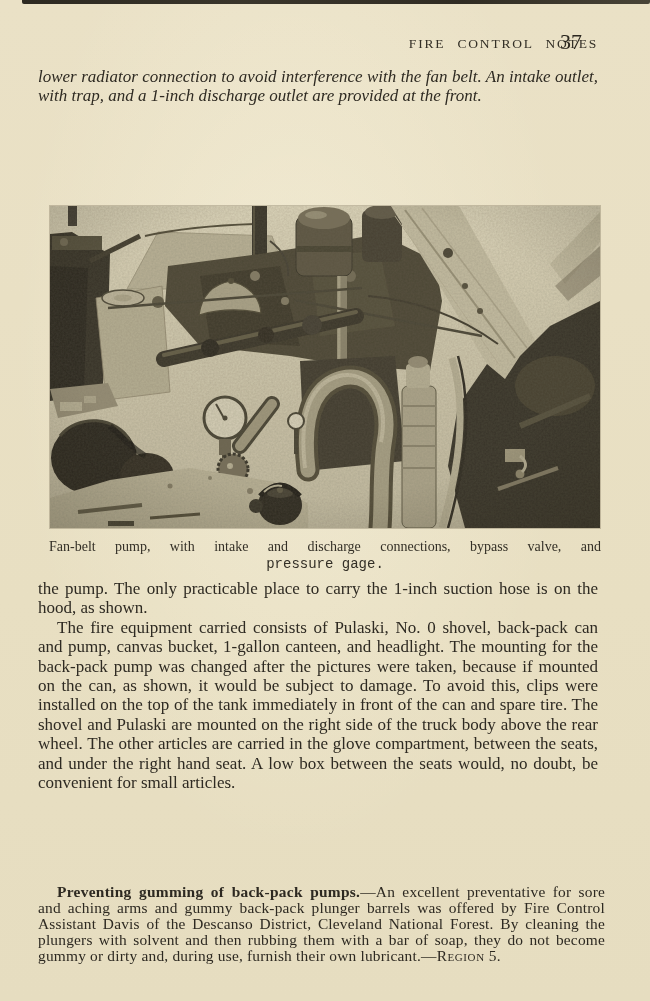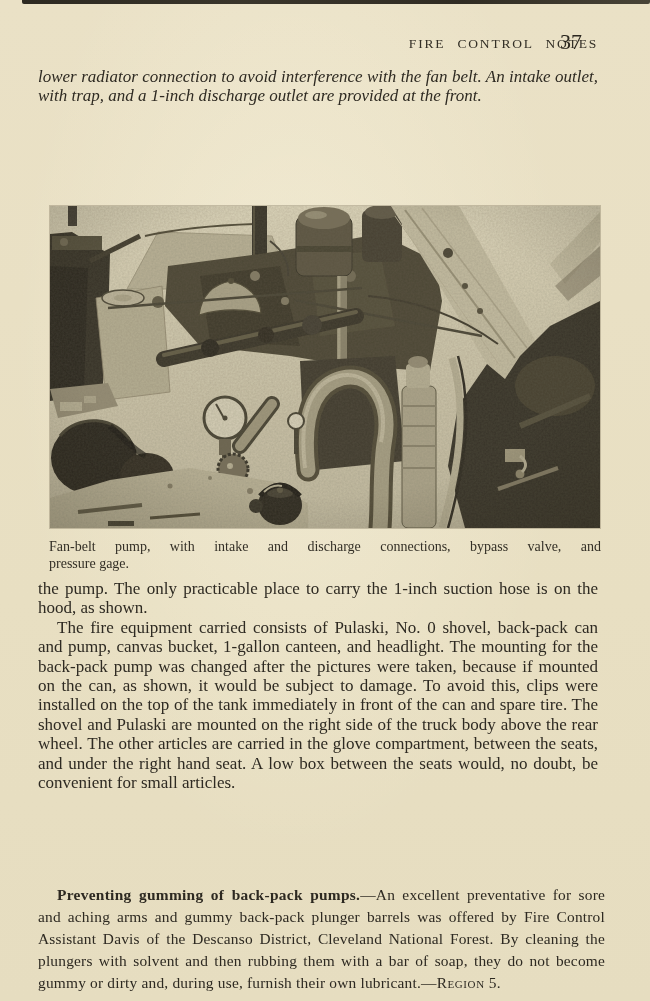--- a/index.html
+++ b/index.html
@@ -39,24 +39,24 @@
   }
   p.indent{text-indent:19px;}
   p.jlast{text-align-last:justify;}
   figure{position:absolute;left:42px;top:198px;margin:8px;width:550px;}
   figure svg{display:block;outline:1px solid rgba(70,60,40,.25);}
   figcaption{margin-top:11px;width:552px;margin-left:-1px;}
   .cap1{
     font-size:14px;line-height:16.5px;color:#332f26;
     text-align:justify;text-align-last:justify;word-spacing:2px;
   }
-  .cap2{font-size:14px;line-height:16.5px;color:#332f26;text-align:left;}
+  .cap2{font-size:14px;line-height:16.5px;color:#332f26;text-align:center;font-family:Liberation Mono, monospace;}
   p.note{
     position:absolute;top:884px;left:38px;width:567px;margin:0;
-    font-size:15.4px;line-height:22px;letter-spacing:.2px;
+    font-size:15.4px;line-height:16px;letter-spacing:.2px;
     text-align:justify;text-indent:19px;color:#2d2921;
   }
   p.note b{letter-spacing:.3px;}
   .sc{font-variant:small-caps;letter-spacing:.6px;}
 </style>
 </head>
 <body>
 
 <div class="page">
 

